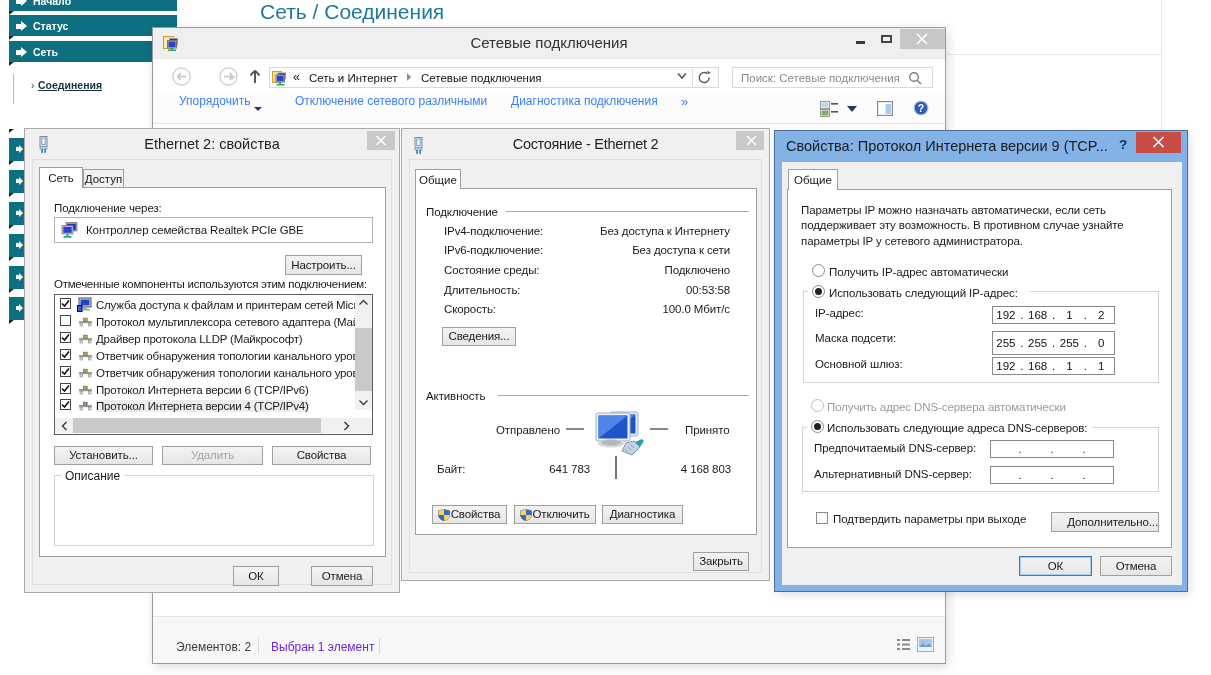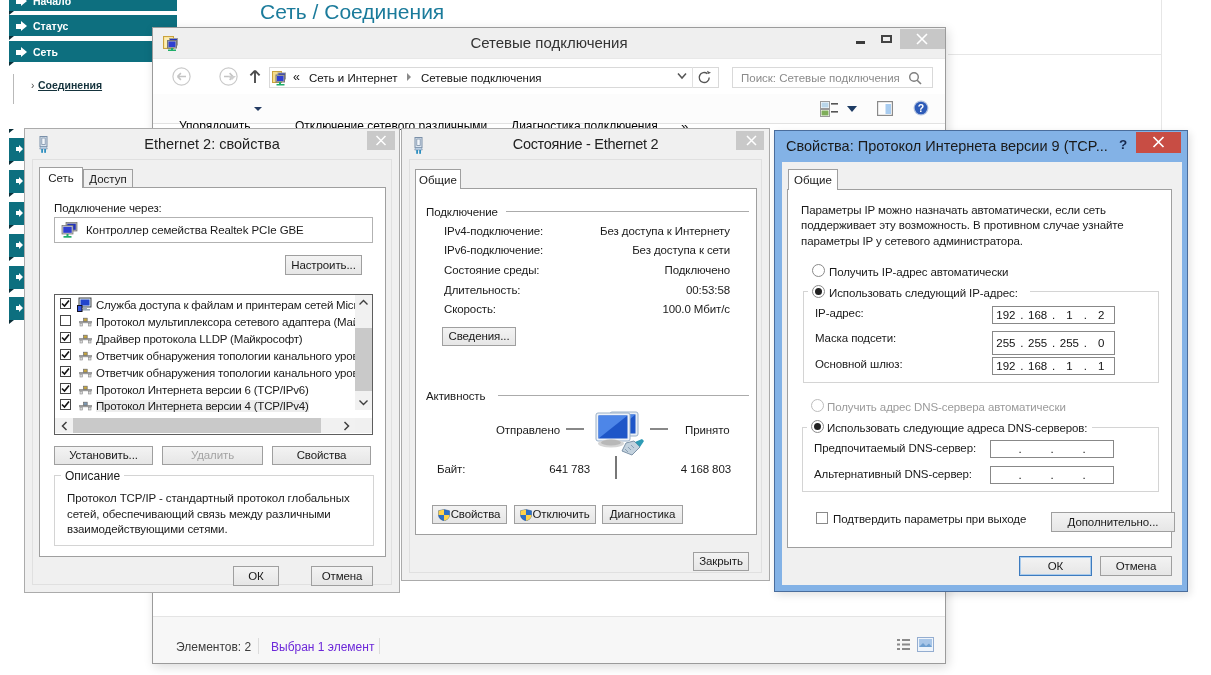--- a/index.html
+++ b/index.html
@@ -12,21 +12,21 @@
 .sarr:before{content:"";position:absolute;left:-11px;top:-2.5px;width:5px;height:5px;background:#fff;}
 .fold{position:absolute;left:9px;width:0;height:0;border-top:4px solid #0a2e38;border-right:5px solid transparent;}
 .sarr2{position:absolute;left:10px;top:7px;width:0;height:0;border-left:4.5px solid #fff;border-top:4px solid transparent;border-bottom:4px solid transparent;}
 .sarr2:before{content:"";position:absolute;left:-7.5px;top:-2px;width:3px;height:4px;background:#fff;}
 
 #win{position:absolute;left:152px;top:27px;width:794px;height:637px;background:#fff;border:1px solid #9b9b9b;box-shadow:2px 3px 10px rgba(0,0,0,.14);box-sizing:border-box;}
 #titlebar{position:absolute;left:0;top:0;right:0;height:30px;background:#efefef;}
 #wtitle{position:absolute;top:6px;left:0;right:0;text-align:center;font-size:15px;color:#333;}
 .addr{position:absolute;left:0;top:30px;right:0;height:36px;background:#fff;border-top:1px solid #e8e8e8;}
 .cmdbar{position:absolute;left:0;top:66px;right:0;height:29px;background:#fcfcfc;border-bottom:1px solid #e2e2e2;}
-.cmdtxt{position:absolute;top:25px;font-size:12px;color:#000000;}
+.cmdtxt{position:absolute;top:0;font-size:12px;color:#3b82f6;}
 #statusbar{position:absolute;left:0;bottom:0;right:0;height:46px;background:#f7f7f7;border-top:1px solid #e4e4e4;}
 
 .dlg{position:absolute;background:#f0f0f0;border:1px solid #ababab;box-sizing:border-box;}
 .dtitle{position:absolute;top:0;left:0;right:0;height:30px;font-size:14.5px;color:#222;}
 .dclose{position:absolute;top:2px;width:28px;height:19px;background:#c9c9c9;color:#fff;text-align:center;font-size:12px;line-height:19px;}
 .tab{position:absolute;box-sizing:border-box;font-size:11.5px;color:#1a1a1a;text-align:center;}
 .tab.on{background:#fff;border:1px solid #9f9f9f;border-bottom:none;z-index:3;}
 .tab.off{background:#f0f0f0;border:1px solid #9f9f9f;border-bottom:none;z-index:1;}
 .tpage{position:absolute;background:#fff;border:1px solid #9f9f9f;box-sizing:border-box;z-index:2;}
 .dlg .abs,.dlg .t12,.dlg .btn,.dlg .fset,.dlg .ipbox,.dlg .radio,.dlg .chk,
@@ -216,34 +216,35 @@
     <rect x="2.2" y="13" width="1.8" height="3.8" fill="#2e8fc0"></rect>
     <rect x="5.2" y="13" width="1.8" height="3.8" fill="#2e8fc0"></rect>
   </svg>
   <div class="innerfr"></div>
   <div class="dtitle" style="text-align:center;line-height:30px;">Ethernet 2: свойства</div>
   <div class="dclose" style="left:342px;"><svg width="28" height="19">
           <path d="M9.5 5 L18.5 14 M18.5 5 L9.5 14" stroke="#fff" stroke-width="1.5"></path>
         </svg></div>
 
   <div class="tab on" style="left:14px;top:38px;width:44px;height:21px;line-height:21px;">Сеть</div>
-  <div class="tab off" style="left:58px;top:40px;width:50px;height:19px;line-height:19px;">Доступ</div>
+  <div class="tab off" style="left:58px;top:40px;width:41px;height:19px;line-height:19px;">Доступ</div>
   <div class="tpage" style="left:14px;top:58px;width:347px;height:370px;"></div>
   <div class="t12" style="left:29px;top:73px;">Подключение через:</div>
   <div class="abs" style="left:29px;top:88px;width:319px;height:26px;border:1px solid #b2b2b2;box-sizing:border-box;background:#fff;"></div>
   <svg class="abs" style="left:36px;top:93px;" width="17" height="17" viewBox="0 0 17 17">
     <rect x="5" y="0.5" width="11" height="8.5" fill="#b0b0b0" stroke="#6e6e6e" stroke-width="0.7"></rect>
     <rect x="6.3" y="1.8" width="8.4" height="6" fill="#2233bb"></rect>
     <rect x="1" y="3.5" width="11" height="8.5" fill="#c9c9c9" stroke="#6e6e6e" stroke-width="0.7"></rect>
     <rect x="2.3" y="4.8" width="8.4" height="6" fill="#2f3fd3"></rect>
     <rect x="5.5" y="12" width="2" height="2" fill="#1fae6a"></rect>
     <rect x="2.5" y="14" width="8" height="1.7" fill="#1fae6a"></rect>
   </svg>
   <div class="t12" style="left:61px;top:95px;">Контроллер семейства Realtek PCIe GBE</div>
   <div class="btn" style="left:260px;top:126px;width:77px;height:20px;line-height:18px;">Настроить...</div>
+  <div class="t12" style="left:29px;top:149px;letter-spacing:-0.25px;">Отмеченные компоненты используются этим подключением:</div>
 
   <div class="abs" style="left:29px;top:165px;width:319px;height:141px;border:1px solid #5e5e5e;box-sizing:border-box;background:#fff;"></div>
   <div id="lbox" class="abs" style="left:30px;top:166px;width:300px;height:121px;overflow:hidden;">
         <div style="position:absolute;left:0;top:2px;width:100%;height:17px;">
           <span style="position:absolute;left:5px;top:1px;width:11px;height:11px;border:1px solid #454545;background:#fff;box-sizing:border-box;"></span>
           <svg style="position:absolute;left:6px;top:2px;" width="9" height="9">
             <path d="M1 4.5 L3.5 7 L8 1.5" stroke="#111" stroke-width="1.6" fill="none"></path>
           </svg>
           <svg style="position:absolute;left:22px;top:0px;" width="15" height="15" viewBox="0 0 15 15">
             <rect x="2" y="1" width="12" height="9" fill="#dbe9f5" stroke="#333" stroke-width="0.9"></rect>
@@ -349,21 +350,20 @@
           <path d="M1.5 1 L5.5 5 L1.5 9" stroke="#3f3f3f" stroke-width="1.5" fill="none"></path>
         </svg>
     <div class="abs" style="left:18px;top:0;width:248px;height:15px;background:#c9c9c9;"></div>
   </div>
   <div class="abs" style="left:330px;top:289px;width:17px;height:15px;background:#f0f0f0;"></div>
   <div class="btn" style="left:29px;top:317px;width:99px;height:19px;line-height:17px;">Установить...</div>
   <div class="btn" style="left:137px;top:317px;width:101px;height:19px;line-height:17px;color:#a3a3a3;">Удалить</div>
   <div class="btn" style="left:247px;top:317px;width:99px;height:19px;line-height:17px;">Свойства</div>
   <div class="fset" style="left:29px;top:346px;width:320px;height:71px;">
     <div class="abs" style="left:6px;top:-7px;background:#fff;padding:0 4px;font-size:12px;color:#1a1a1a;">Описание</div>
-    <div class="t12" style="left:12px;top:15px;white-space:normal;width:300px;line-height:15.6px;">Протокол TCP/IP - стандартный протокол глобальных сетей, обеспечивающий связь между различными взаимодействующими сетями.</div>
   </div>
   <div class="btn" style="left:208px;top:437px;width:46px;height:20px;line-height:18px;">ОК</div>
   <div class="btn" style="left:286px;top:437px;width:62px;height:20px;line-height:18px;">Отмена</div>
 </div>
 
 <div class="dlg" id="d2" style="left:401px;top:128px;width:369px;height:453px;">
   <svg class="abs" style="left:12px;top:8px;" width="9" height="17" viewBox="0 0 9 17">
     <rect x="1" y="0.5" width="7" height="10" fill="#dce6f0" stroke="#7a8fa8"></rect>
     <rect x="2.8" y="2" width="3.4" height="6.5" fill="#f2f6fa" stroke="#7a8fa8" stroke-width="0.8"></rect>
     <path d="M1.5 10.5 h6 l0.8 2.5 h-7.6 z" fill="#b8cfe4" stroke="#7a8fa8" stroke-width="0.6"></path>
@@ -498,19 +498,19 @@
           <span></span>
           <i>.</i>
           <span></span>
           <i>.</i>
           <span></span>
           <i>.</i>
           <span></span>
         </div>
     <div class="chk" style="left:34px;top:350px;"></div>
     <div class="t12" style="left:51px;top:351px;">Подтвердить параметры при выходе</div>
-    <div class="btn" style="left:269px;top:350px;width:124px;height:20px;line-height:18px;">Дополнительно...</div>
+    <div class="btn" style="left:269px;top:350px;width:108px;height:20px;line-height:18px;text-align:right;">Дополнительно...</div>
     <div class="btn" style="left:237px;top:394px;width:73px;height:20px;line-height:18px;border:1px solid #3d7bbf;box-shadow:inset 0 0 0 1px #a9cbec;">ОК</div>
     <div class="btn" style="left:318px;top:394px;width:72px;height:20px;line-height:18px;">Отмена</div>
   </div>
 </div>
 
 </div>
 
 </body></html>

